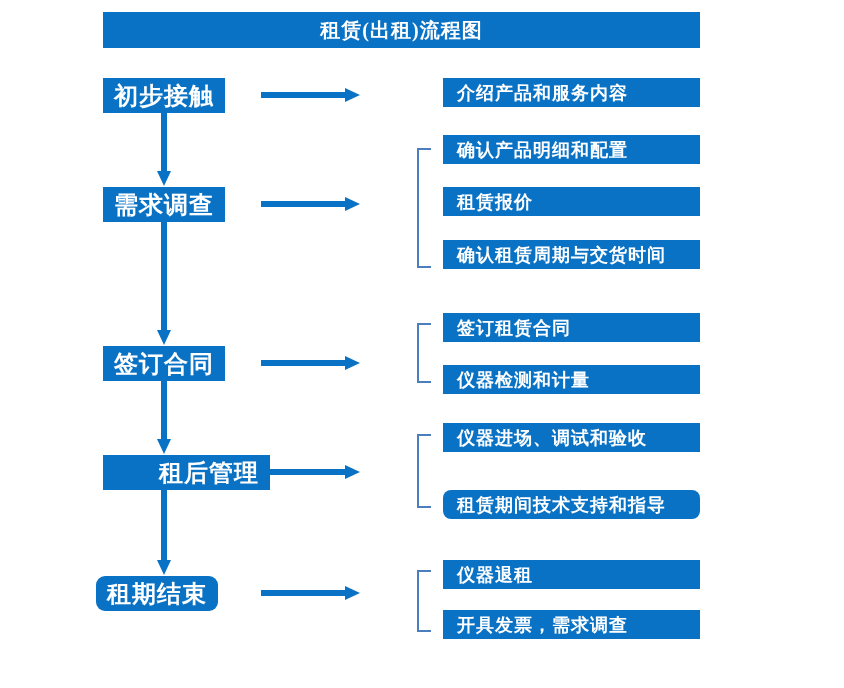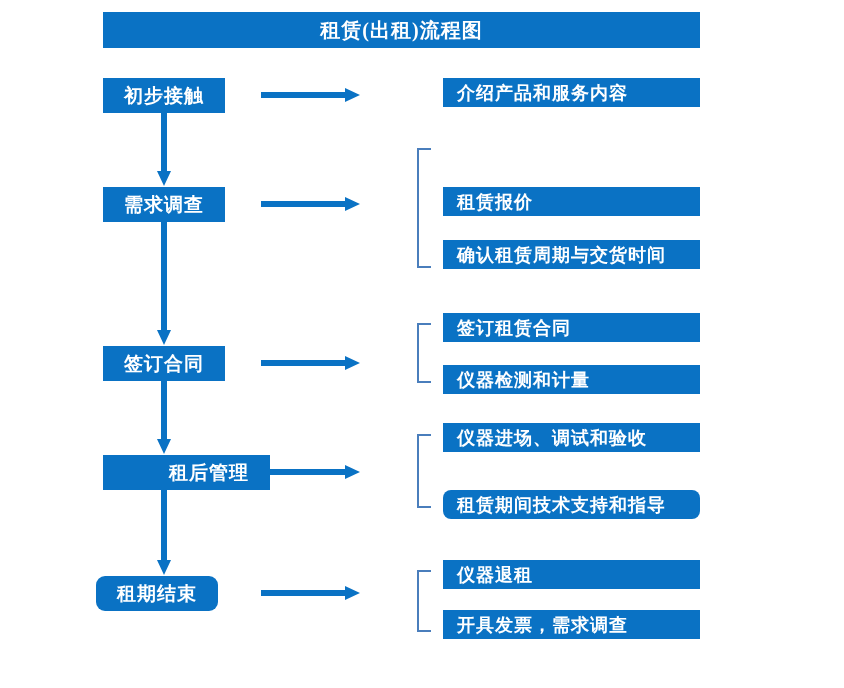--- a/index.html
+++ b/index.html
@@ -39,21 +39,21 @@
     font-weight: bold;
     display: flex;
     align-items: center;
     letter-spacing: 1px;
     white-space: nowrap;
   }
   .node.stage {
     width: 122px;
     height: 35px;
     justify-content: center;
-    font-size: 19px;
+    font-size: 24px;
   }
   .node.detail {
     left: 443px;
     width: 257px;
     height: 29px;
     padding-left: 14px;
     box-sizing: border-box;
     font-size: 18px;
   }
   .h-arrow {
@@ -143,20 +143,21 @@
       <polygon points="84,2 84,16 99,9" fill="#0a72c4"></polygon>
     </svg>
   </div>
 
   <div class="bracket" style="left:417px; top:148px; height:120px;"></div>
   <div class="bracket" style="left:417px; top:323px; height:60px;"></div>
   <div class="bracket" style="left:417px; top:434px; height:74px;"></div>
   <div class="bracket" style="left:417px; top:570px; height:62px;"></div>
 
   <div class="node detail" style="top:78px;">介绍产品和服务内容</div>
+  <div class="node detail" style="top:135px;">确认产品明细和配置</div>
   <div class="node detail" style="top:187px;">租赁报价</div>
   <div class="node detail" style="top:240px;">确认租赁周期与交货时间</div>
   <div class="node detail" style="top:313px;">签订租赁合同</div>
   <div class="node detail" style="top:365px;">仪器检测和计量</div>
   <div class="node detail" style="top:423px;">仪器进场、调试和验收</div>
   <div class="node detail" style="top:490px;border-radius:8px;">租赁期间技术支持和指导</div>
   <div class="node detail" style="top:560px;">仪器退租</div>
   <div class="node detail" style="top:610px;">开具发票，需求调查</div>
 
 </div>

